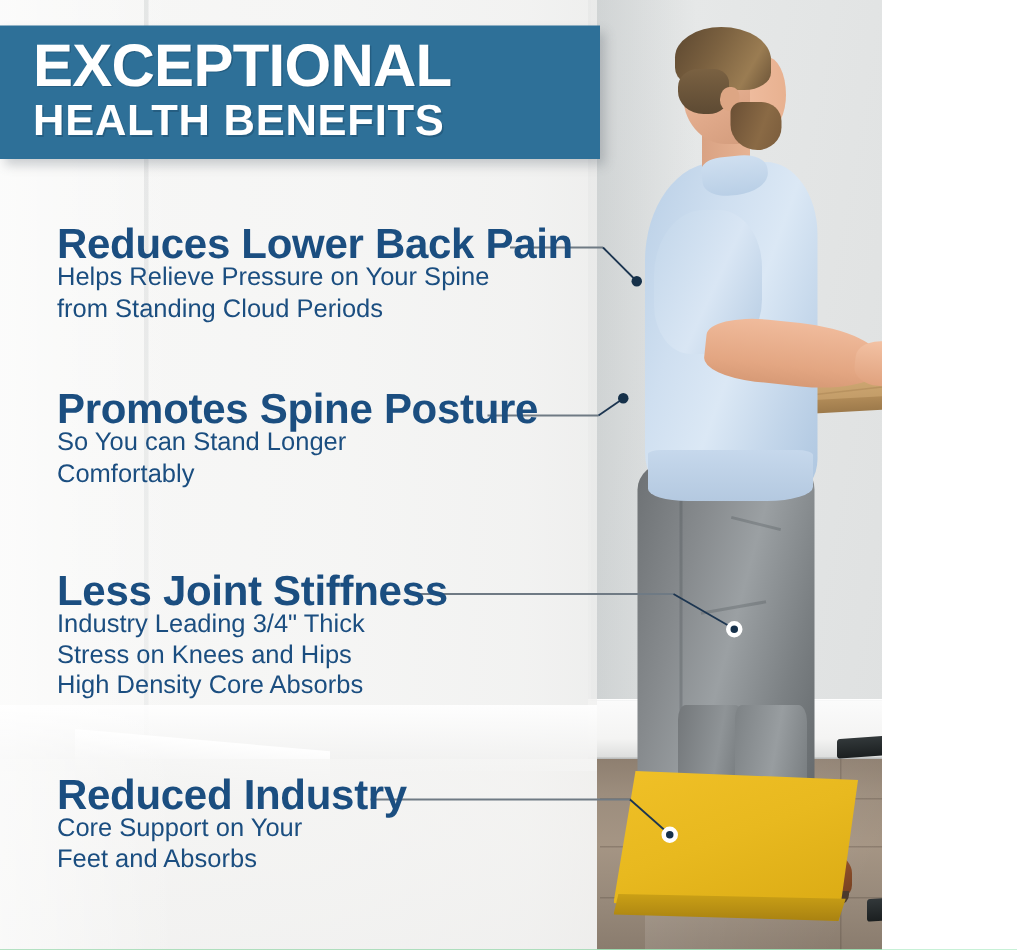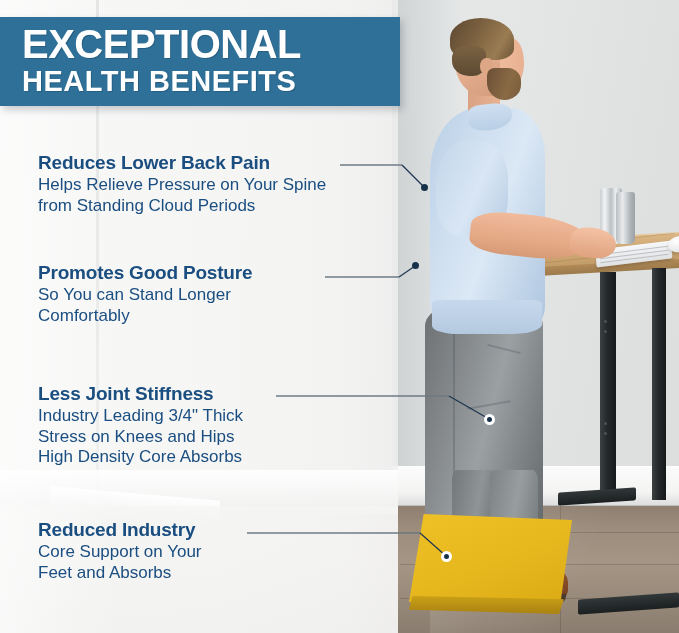--- a/index.html
+++ b/index.html
@@ -1,20 +1,20 @@
 <!DOCTYPE html>
 <html><head>
 <meta charset="utf-8">
 <style>
   html,body{margin:0;padding:0;background:#fff;}
   body{font-family:"Liberation Sans",sans-serif;}
 
   #infographic{
     position:relative;
-    width:679px;height:633px;
+    width:588px;height:633px;
     overflow:hidden;
     background:#22c55e;
   }
 
   
   .scene{position:absolute;inset:0;overflow:hidden;}
 
   
   .wall{
     position:absolute;left:0;top:0;width:679px;height:512px;
@@ -251,21 +251,21 @@
   }
   .banner-l2{
     color:#ffffff;font-weight:bold;font-size:29px;line-height:32px;
     letter-spacing:0.5px;text-shadow:1px 1px 0 rgba(20,60,90,.35);
     font-family:"Liberation Sans",sans-serif;
   }
 
   
   .benefit{position:absolute;}
   .benefit .b-title{
-    color:#1b4e80;font-weight:bold;font-size:19px;line-height:25px;
+    color:#1b4e80;font-weight:bold;font-size:28px;line-height:25px;
     letter-spacing:-0.2px;white-space:nowrap;
   }
   .benefit .b-body{
     color:#1b4e80;font-size:17px;line-height:20.5px;white-space:nowrap;
   }
   .b1{left:38px;top:150px;}
   .b2{left:38px;top:260px;}
   .b3{left:38px;top:381px;}
   .b4{left:38px;top:517px;}
 
@@ -390,21 +390,21 @@
     <div class="banner-l2">HEALTH BENEFITS</div>
   </div>
 
   <div class="benefit b1">
     <div class="b-title">Reduces Lower Back Pain</div>
     <div class="b-body">Helps Relieve Pressure on Your Spine</div>
     <div class="b-body">from Standing Cloud Periods</div>
   </div>
 
   <div class="benefit b2">
-    <div class="b-title">Promotes Good Posture</div>
+    <div class="b-title">Promotes Spine Posture</div>
     <div class="b-body">So You can Stand Longer</div>
     <div class="b-body">Comfortably</div>
   </div>
 
   <div class="benefit b3">
     <div class="b-title">Less Joint Stiffness</div>
     <div class="b-body">Industry Leading 3/4" Thick</div>
     <div class="b-body">Stress on Knees and Hips</div>
     <div class="b-body">High Density Core Absorbs</div>
   </div>

